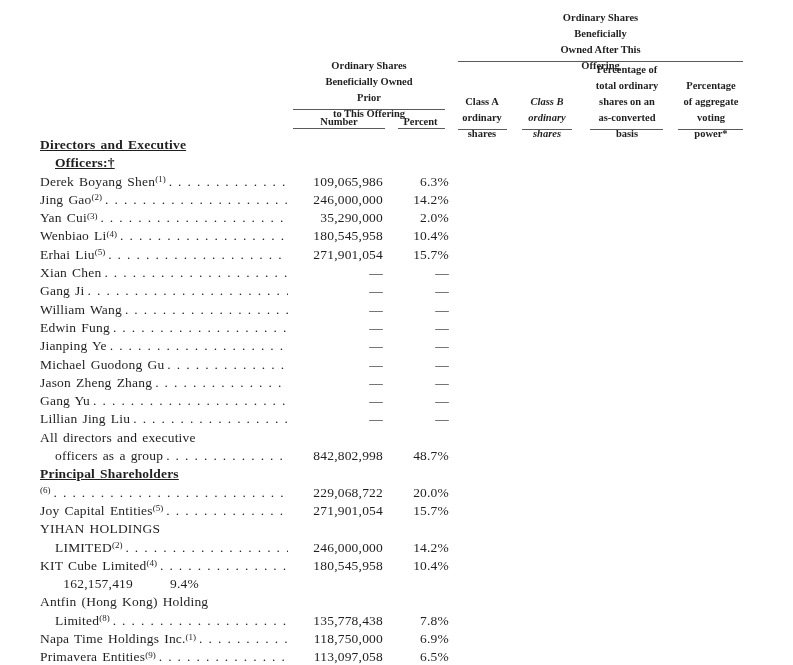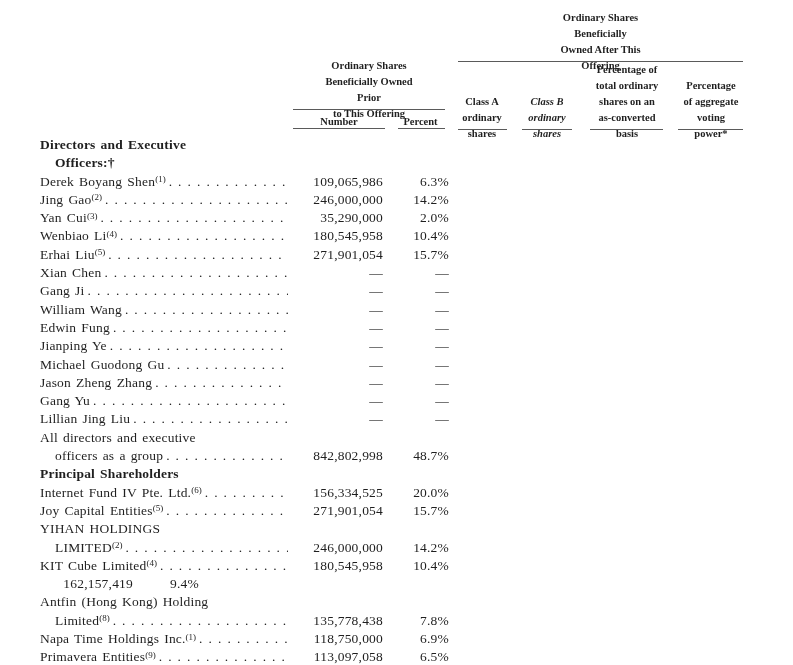--- a/index.html
+++ b/index.html
@@ -52,21 +52,21 @@
 
   
   .tbody {
     position: absolute;
     left: 40px; top: 136px; right: 0;
     font-size: 13.5px;
     letter-spacing: 0.2px;
     word-spacing: 1.5px;
   }
   .row { display: flex; height: 18.3px; line-height: 18.3px; }
-  .row.bold { font-weight: bold; }
+  .row.bold { font-weight: bold; text-decoration: underline; }
   .cell.name {
     width: 250px; box-sizing: border-box;
     display: flex; overflow: hidden; white-space: nowrap;
   }
   .row.indent .cell.name { padding-left: 15px; }
   .cell.name sup {
     font-size: 9px; line-height: 1;
     vertical-align: baseline; position: relative; top: 2.5px;
     letter-spacing: 0;
   }
@@ -321,25 +321,24 @@
       <span class="lbl">Principal Shareholders</span>
           <sup></sup>
       <span class="dots hidden"></span>
     </div>
     <div class="cell num"></div>
     <div class="cell pct"></div>
   </div>
 
   <div class="row">
     <div class="cell name">
-      <span class="lbl">Internet Fund IV Pte. Ltd.</span>
           <sup>(6)</sup>
       <span class="dots"></span>
     </div>
-    <div class="cell num">156,334,525</div>
+    <div class="cell num">229,068,722</div>
     <div class="cell pct">20.0%</div>
   </div>
 
   <div class="row">
     <div class="cell name">
       <span class="lbl">Joy Capital Entities</span>
           <sup>(5)</sup>
       <span class="dots"></span>
     </div>
     <div class="cell num">271,901,054</div>

